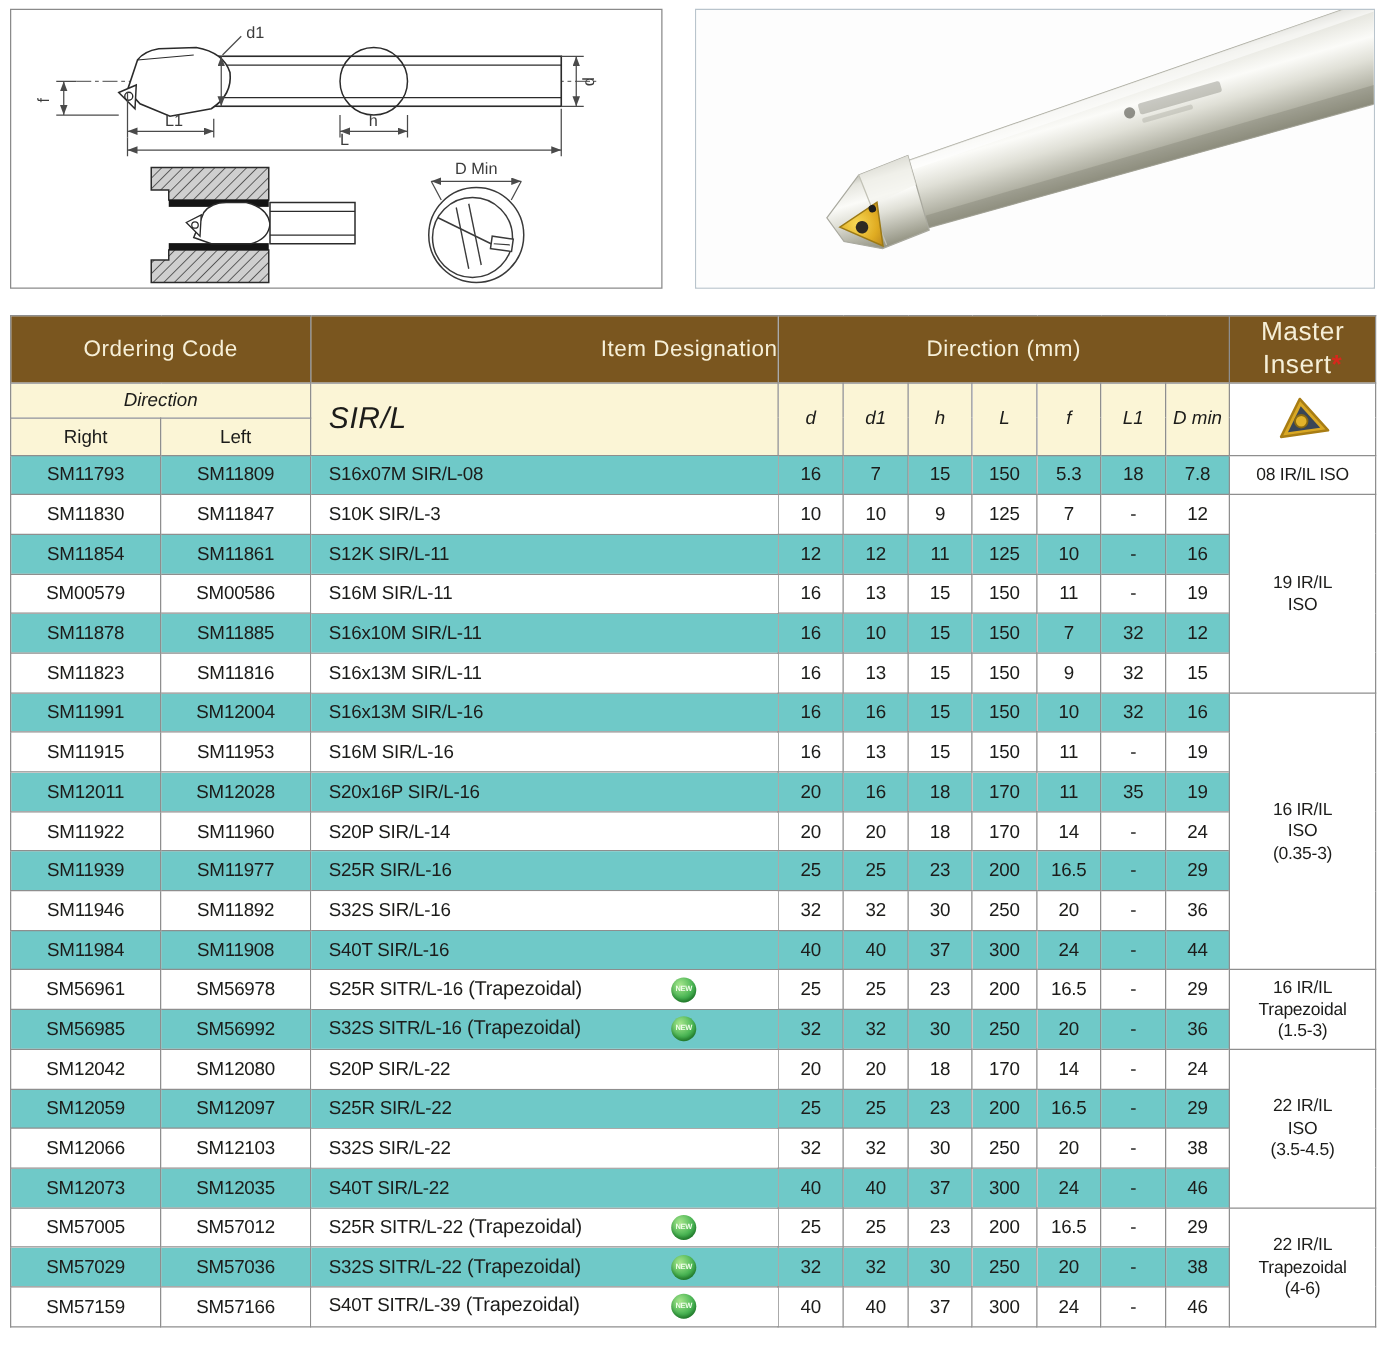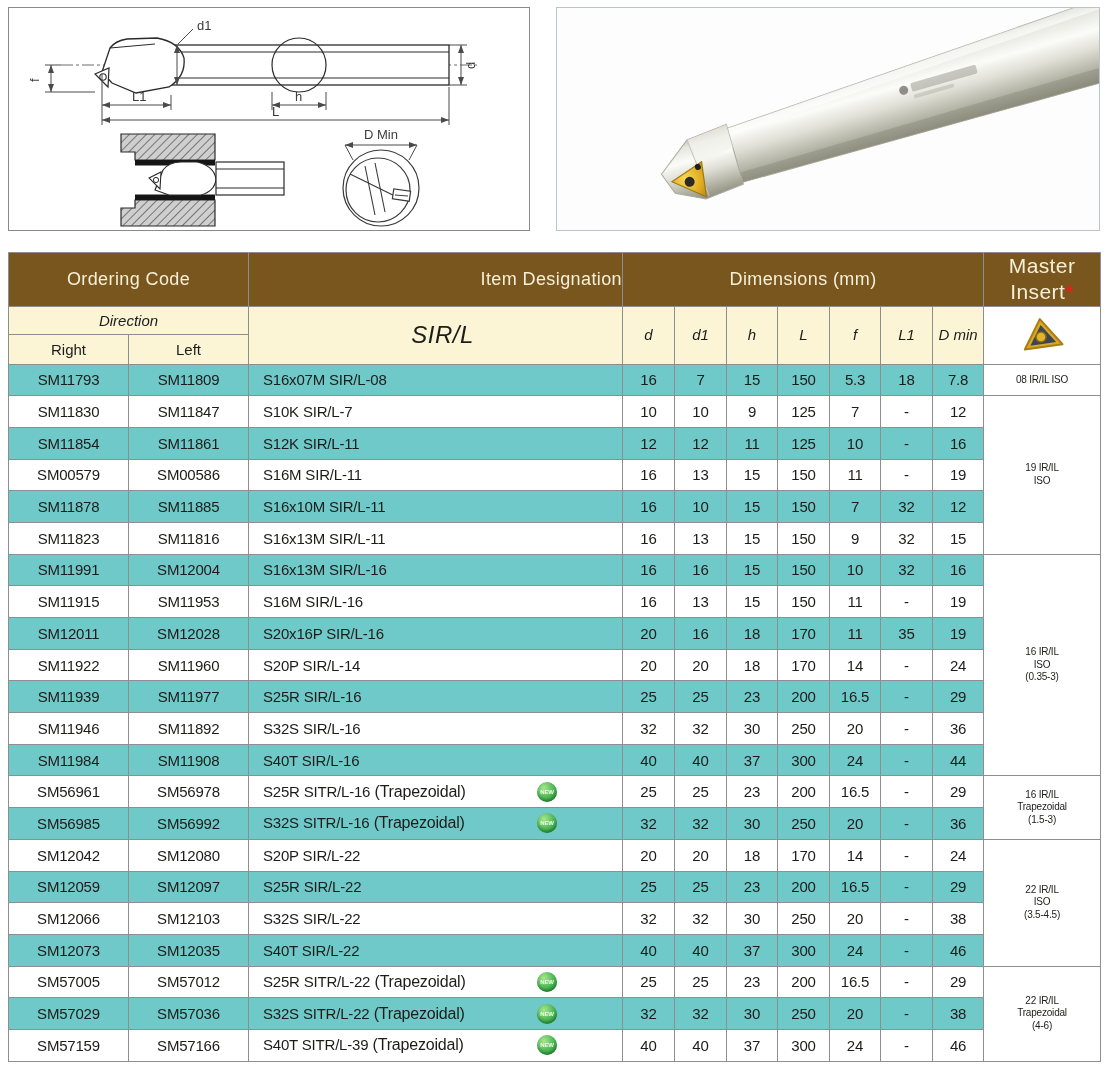--- a/index.html
+++ b/index.html
@@ -36,26 +36,26 @@
   thead tr.main th{
     background:var(--header-bg);color:var(--header-text);
     font-weight:normal;font-size:18px;letter-spacing:.4px;
     height:50px;text-align:center;
   }
   thead tr.main th.mi{font-size:21px;line-height:1.25;white-space:normal;padding:0 6px}
   thead .ast{color:var(--accent-red);font-weight:bold}
   thead td{background:var(--cream);text-align:center}
   td.direction{font-style:italic;font-size:15px;height:28px}
   td.rl{font-size:15px;height:30px}
-  td.series{font-style:italic;font-size:24px;text-align:center;padding-left:14px;letter-spacing:.5px}
+  td.series{font-style:italic;font-size:24px;text-align:left;padding-left:14px;letter-spacing:.5px}
   td.dimh{font-style:italic;font-size:15px;white-space:normal;line-height:1.1}
   td.insert-cell{background:#fff}
   tbody td{height:31.7px;font-size:15px;text-align:center;background:#fff;letter-spacing:-.2px}
   tbody tr:nth-child(odd) td{background:var(--teal)}
-  tbody td.group{background:#fff !important;white-space:pre-line;font-size:10px;line-height:1.25;padding:0 2px}
+  tbody td.group{background:#fff !important;white-space:pre-line;font-size:14px;line-height:1.25;padding:0 2px}
   tbody td.des{text-align:left;padding-left:14px;position:relative}
   tbody td.des .note{font-size:16px}
   .badge{
     position:absolute;left:288px;top:50%;transform:translateY(-50%);
     width:20px;height:20px;border-radius:50%;
     background:radial-gradient(circle at 35% 30%, #a6e68c, #49b554 55%, #1d7c2d 95%);
     color:#eefcе8;color:#eefce8;font-size:6px;font-weight:bold;
     display:flex;align-items:center;justify-content:center;
     box-shadow:inset 0 -2px 3px rgba(0,60,0,.35);
   }
@@ -198,21 +198,21 @@
       <col style="width:52px">
     <col style="width:51px">
       <col style="width:52px">
       <col style="width:51px">
     <col style="width:117px">
   </colgroup>
   <thead>
     <tr class="main">
       <th colspan="2">Ordering Code</th>
       <th style="text-align:right;padding-left:14px">Item Designation</th>
-      <th colspan="7">Dimensions (mm)</th>
+      <th colspan="7">Direction (mm)</th>
       <th class="mi"><span>Master Insert</span><span class="ast">*</span></th>
     </tr>
     <tr>
       <td colspan="2" class="direction">Direction</td>
       <td rowspan="2" class="series">SIR/L</td>
       <td rowspan="2" class="dimh">d</td>
       <td rowspan="2" class="dimh">d1</td>
       <td rowspan="2" class="dimh">h</td>
       <td rowspan="2" class="dimh">L</td>
       <td rowspan="2" class="dimh">f</td>
@@ -241,21 +241,21 @@
         <td class="dim">15</td>
         <td class="dim">150</td>
         <td class="dim">5.3</td>
         <td class="dim">18</td>
         <td class="dim">7.8</td>
         <td class="group" rowspan="1">08 IR/IL ISO</td>
       </tr>
       <tr>
         <td class="code">SM11830</td>
         <td class="code">SM11847</td>
-        <td class="des"><span>S10K SIR/L-7</span></td>
+        <td class="des"><span>S10K SIR/L-3</span></td>
         <td class="dim">10</td>
         <td class="dim">10</td>
         <td class="dim">9</td>
         <td class="dim">125</td>
         <td class="dim">7</td>
         <td class="dim">-</td>
         <td class="dim">12</td>
         <td class="group" rowspan="5">19 IR/IL
 ISO</td>
       </tr>

